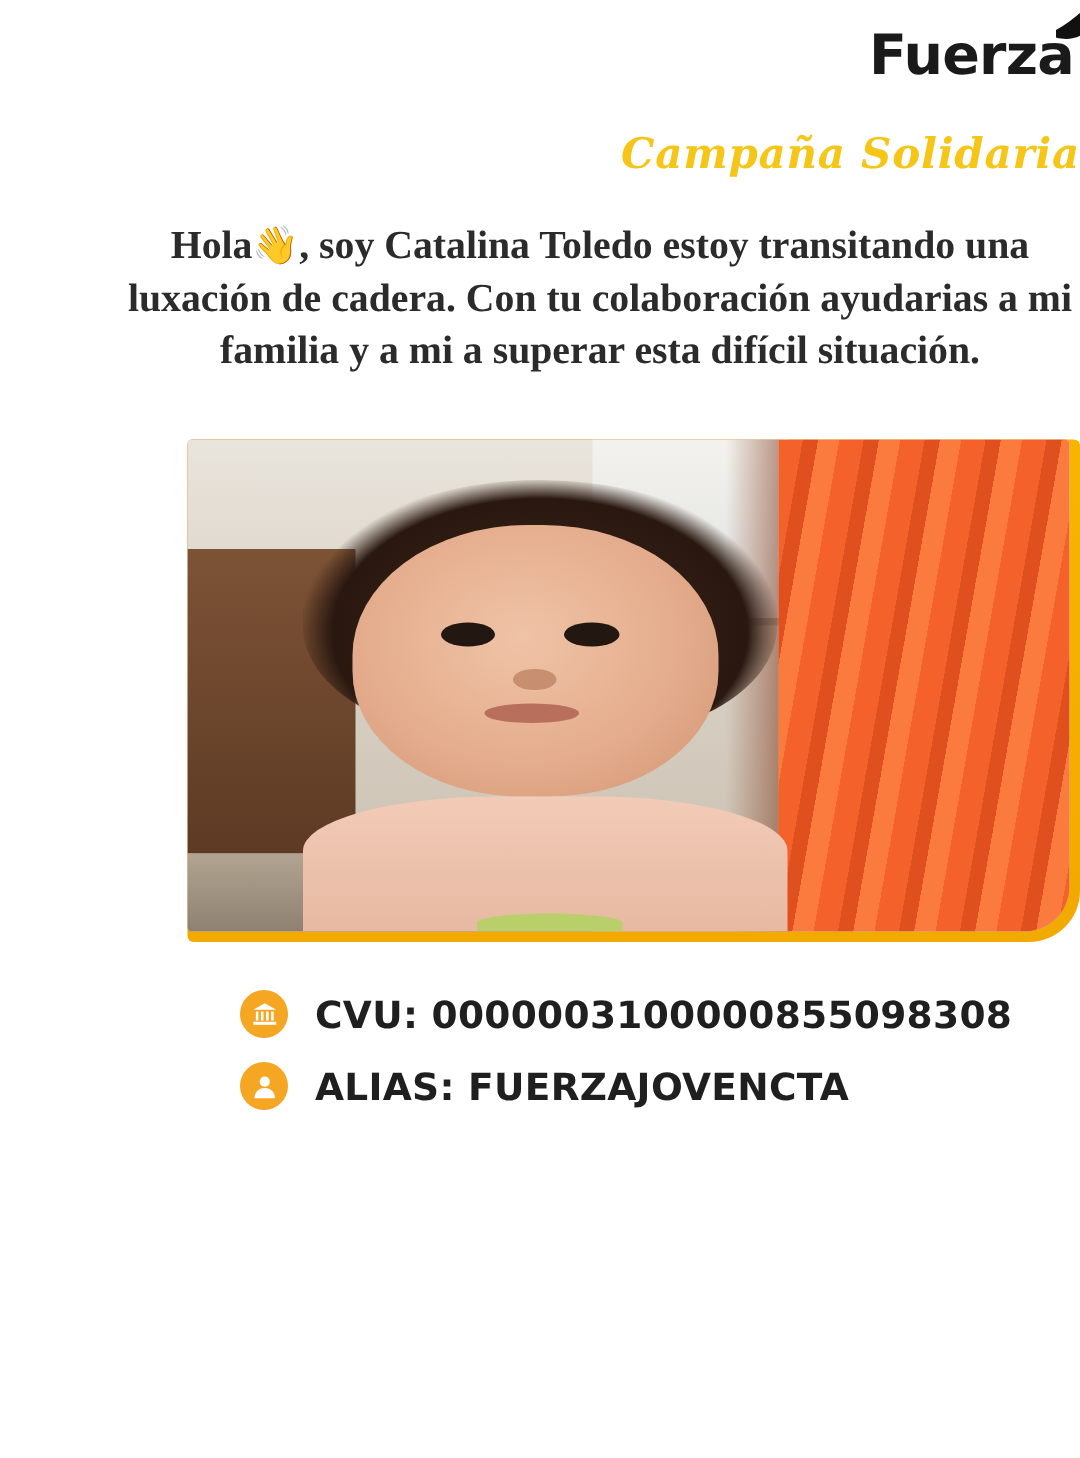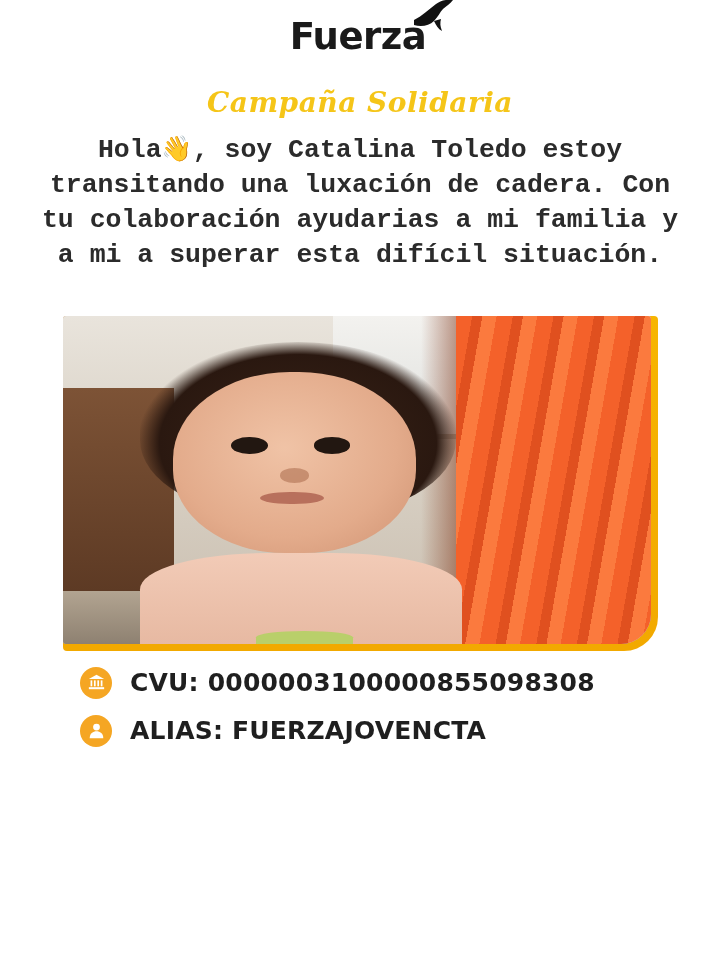--- a/index.html
+++ b/index.html
@@ -13,21 +13,21 @@
     font-family: "Liberation Sans", sans-serif;
     overflow: hidden;
   }
   .flyer {
     position: relative;
     width: 720px;
     height: 972px;
     background: #ffffff;
     display: flex;
     flex-direction: column;
-    align-items: center;
+    align-items: flex-end;
     border-radius: 18px;
   }
 
   
   .logo-block {
     margin-top: 18px;
     text-align: center;
     line-height: 1.02;
     position: relative;
   }
@@ -58,24 +58,24 @@
     font-style: italic;
     font-weight: bold;
     font-size: 28px;
     color: #F5C518;
     letter-spacing: 0.5px;
     text-align: center;
   }
 
   
   .body-text {
-    margin-top: 14px;
+    margin-top: 27px;
     width: 640px;
     text-align: center;
-    font-family: Liberation Mono, monospace;
+    font-family: Liberation Serif, serif;
     font-size: 26.5px;
     font-weight: bold;
     color: #2b2b2b;
     line-height: 1.33;
   }
   .wave {
     font-weight: normal;
     font-size: 25px;
     color: #f2b705;
   }
@@ -168,21 +168,21 @@
     border-radius: 40% 40% 0 0;
   }
   .ph-bib {
     position: absolute; left: 36%; bottom: 0; width: 30%; height: 14%;
     background: #b9cf6a;
     border-radius: 50% 50% 0 0;
   }
 
   
   .payment-block {
-    margin-top: 16px;
+    margin-top: 32px;
     width: 560px;
   }
   .pay-row {
     display: flex;
     align-items: center;
     margin-bottom: 16px;
   }
   .pay-icon {
     width: 32px;
     height: 32px;

